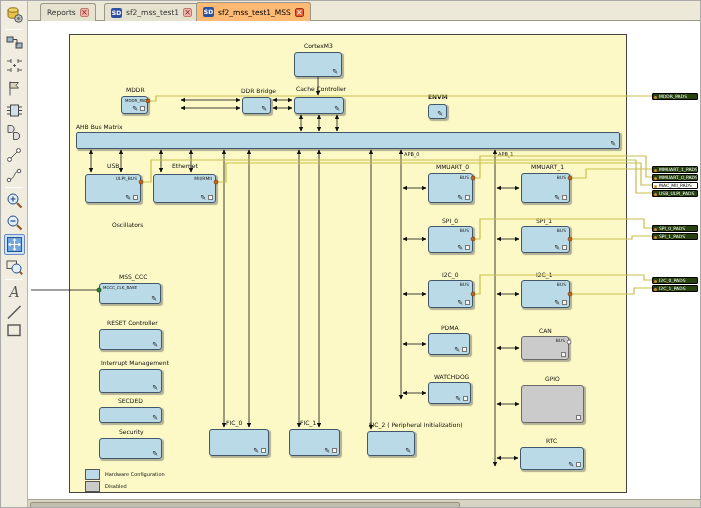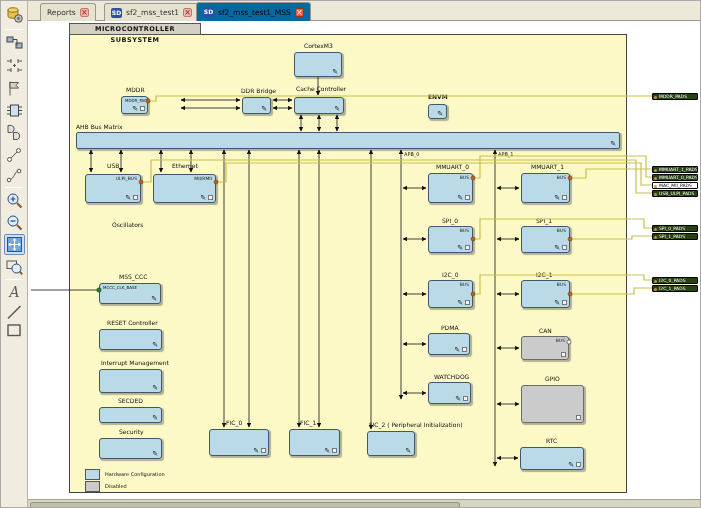--- a/index.html
+++ b/index.html
@@ -6,21 +6,21 @@
   *{box-sizing:border-box;font-family:"DejaVu Sans",sans-serif;}
   .app{position:relative;width:701px;height:508px;background:#ece9d8;overflow:hidden;border:1px solid #aaa;}
   
   .toolbar{position:absolute;left:0;top:0;width:27px;height:508px;background:#f0ede0;border-right:1px solid #b9b5a2;}
   .tool{position:absolute;left:3px;width:21px;height:21px;display:flex;align-items:center;justify-content:center;border:1px solid transparent;border-radius:2px;}
   .tool.sel{background:#cfe0f5;border:1px solid #6a8cc0;}
   .tsep{position:absolute;left:4px;width:18px;height:1px;background:#c9c5b2;border-bottom:1px solid #fff;}
   
   .tabbar{position:absolute;left:27px;top:0;width:674px;height:20px;background:#ece9d8;border-bottom:1px solid #9a978a;}
   .tab{position:absolute;top:2px;height:18px;background:#e6e2d0;border:1px solid #9a978a;border-bottom:none;border-radius:3px 3px 0 0;display:flex;align-items:center;gap:4px;padding:0 6px;font-size:7.5px;color:#333;}
-  .tab.active{background:#0369a1;height:19px;top:1px;color:#000;justify-content:center;}
+  .tab.active{background:#fdba74;height:19px;top:1px;color:#000;justify-content:center;}
   .tab-close{width:9px;height:9px;font-size:8px;line-height:8px;text-align:center;border-radius:2px;background:#f0b4ac;border:1px solid #c07868;color:#7c2a1a;}
   .tab.active .tab-close{background:#e0603a;border:1px solid #9c3014;color:#fff;}
   .sd{width:11px;height:10px;background:#2d4fa0;color:#fff;font-size:6px;font-weight:bold;text-align:center;line-height:10px;border-radius:2px;}
   
   .canvas{position:absolute;left:27px;top:20px;width:674px;height:478px;background:#fff;}
   .mss-title{position:absolute;left:41px;top:2px;width:132px;height:12px;background:#d4d0c4;border:1px solid #555;font-size:6.5px;font-weight:bold;letter-spacing:.5px;text-align:center;line-height:11px;color:#111;z-index:4;}
   .mss-box{position:absolute;left:41px;top:13px;width:558px;height:459px;background:#fcf9c6;border:1px solid #444;z-index:0;}
   .lbl{position:absolute;font-size:6px;color:#111;white-space:nowrap;z-index:2;}
   .lbl.sm{font-size:5px;}
   .blk{position:absolute;background:#b9dae6;border:1px solid #41576b;border-radius:3px;box-shadow:1.5px 1.5px 1px rgba(90,90,90,.45);z-index:1;}
@@ -154,21 +154,20 @@
       <span class="tab-close">×</span>
     </div>
     <div class="tab active" style="left:168px">
       <span class="sd">SD</span>
       <span>sf2_mss_test1_MSS</span>
       <span class="tab-close">×</span>
     </div>
   </div>
 
   <div class="canvas">
-    <div class="mss-title">MICROCONTROLLER SUBSYSTEM</div>
     <div class="mss-box"></div>
 
     <div class="lbl" style="left:276px;top:21px">CortexM3</div>
     <div class="lbl" style="left:98px;top:65px">MDDR</div>
     <div class="lbl" style="left:213px;top:66px">DDR Bridge</div>
     <div class="lbl" style="left:268px;top:64px">Cache Controller</div>
     <div class="lbl" style="left:400px;top:72px;font-weight:bold">ENVM</div>
     <div class="lbl" style="left:48px;top:102px">AHB Bus Matrix</div>
     <div class="lbl" style="left:79px;top:141px">USB</div>
     <div class="lbl" style="left:144px;top:141px">Ethernet</div>

